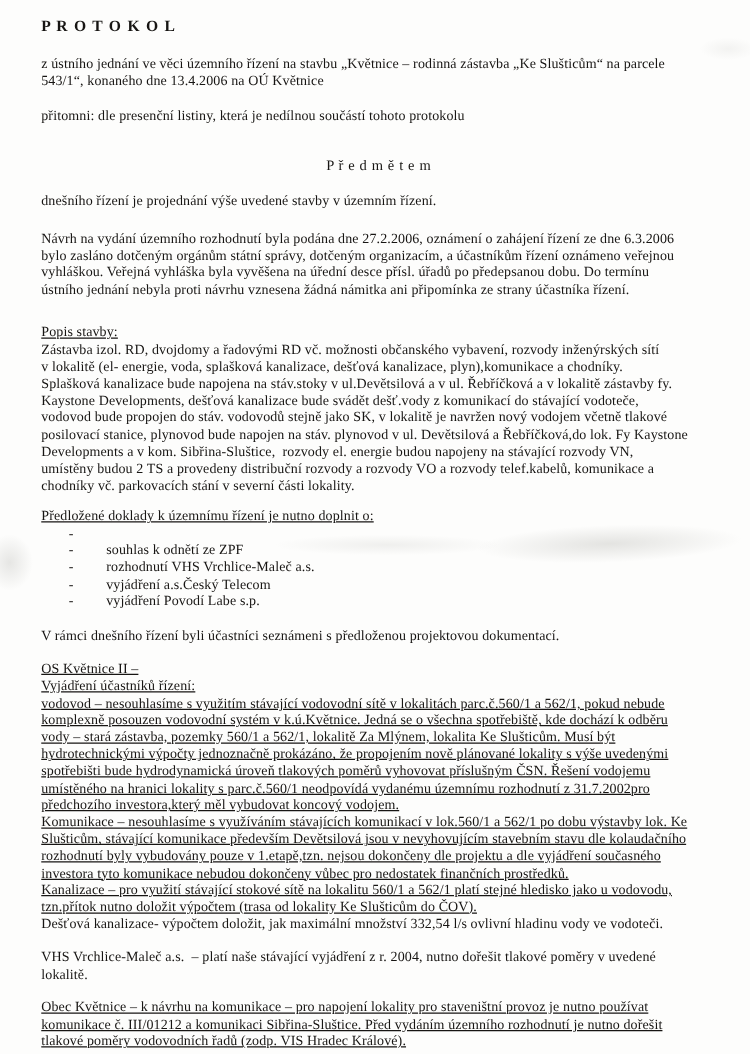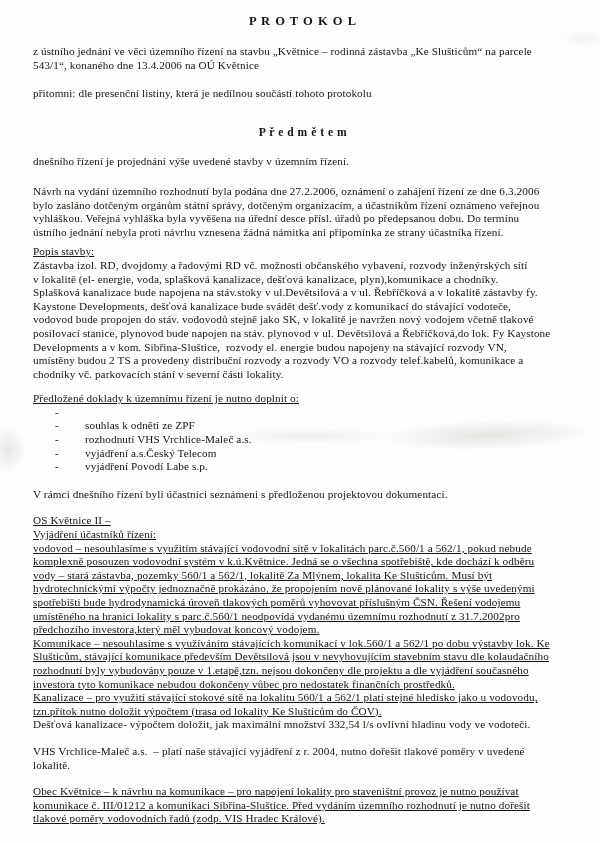--- a/index.html
+++ b/index.html
@@ -25,43 +25,43 @@
     z-index: 2;
   }
   .para {
     font-size: 11.2px;
     line-height: 13.6px;
     white-space: pre;
     margin: 0 0 13px 0;
     letter-spacing: 0.1px;
   }
   .title {
-    text-align: center;
+    text-align: left;
     font-weight: bold;
     font-size: 12.5px;
     line-height: 14px;
     margin: 0 0 17px 0;
     letter-spacing: 1px;
     white-space: pre;
   }
   .subheading {
     text-align: center;
-    font-weight: bold;
+    font-weight: normal;
     font-size: 11.6px;
     line-height: 13.6px;
     margin: 14px 0 16px 0;
     letter-spacing: 0.5px;
     white-space: pre;
   }
   .m15 { margin-bottom: 15px; }
   .m16 { margin-bottom: 16px; }
   .m14 { margin-bottom: 25px; }
   .m13 { margin-bottom: 13px; }
   .m11 { margin-bottom: 11px; }
-  .m9  { margin-bottom: 6px; }
+  .m9  { margin-bottom: 21px; }
   .m0  { margin-bottom: 0; text-decoration: underline; }
   .list-row {
     display: flex;
     font-size: 11.2px;
     line-height: 13.6px;
     white-space: pre;
     letter-spacing: 0.1px;
   }
   .dash {
     display: inline-block;

